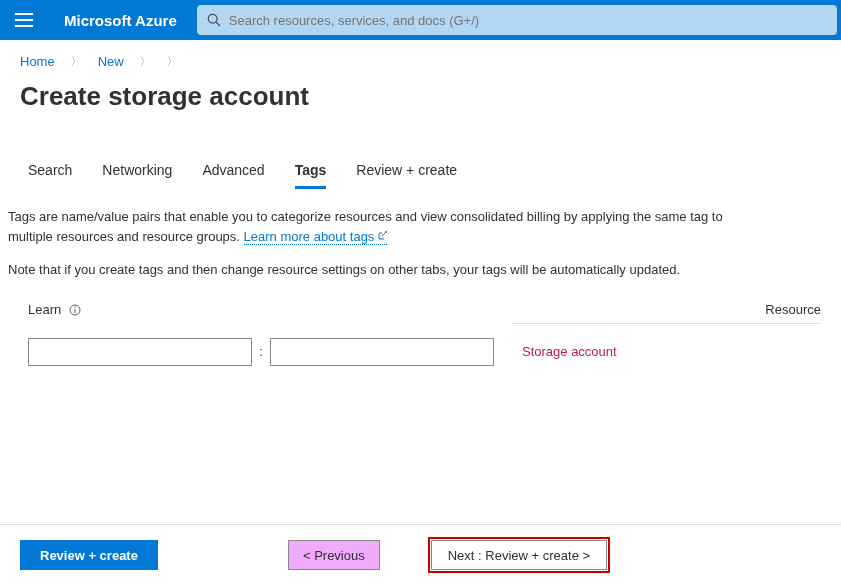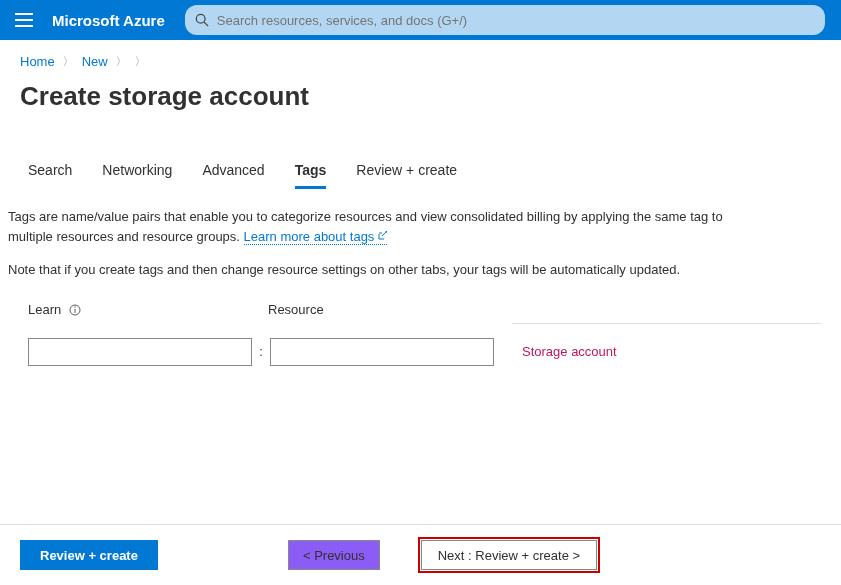--- a/index.html
+++ b/index.html
@@ -2,27 +2,27 @@
 <html><head>
   <meta charset="utf-8">
   <style>
     * { margin:0; padding:0; box-sizing:border-box; font-family:"Segoe UI",Arial,sans-serif; }
     body { font-size:13px; color:#323130; width:841px; height:585px; background:#fff; position:relative; overflow:hidden; }
 
     
     .topbar { height:40px; background:#0078d4; display:flex; align-items:center; }
     .hamburger { width:48px; height:40px; display:flex; align-items:center; justify-content:center; cursor:pointer; }
     .hamburger svg { width:18px; height:14px; }
-    .brand { font-weight:600; color:#fff; font-size:15px; margin-left:4px; margin-right:20px; white-space:nowrap; }
-    .searchbox { flex:0 0 640px; height:30px; background:#b3d7f2; border-radius:12px; display:flex; align-items:center; padding:0 10px; color:#4a4a4a; font-size:13px; }
+    .brand { font-weight:600; color:#fff; font-size:15px; margin-left:16px; margin-right:20px; white-space:nowrap; }
+    .searchbox { flex:0 0 640px; height:30px; background:#b3d7f2; border-radius:4px; display:flex; align-items:center; padding:0 10px; color:#4a4a4a; font-size:13px; }
     .searchbox svg { width:14px; height:14px; margin-right:8px; color:#4a4a4a; }
     .searchbox input { border:0; outline:0; background:transparent; flex:1; font-size:13px; color:#323130; }
 
     
-    .breadcrumb { display:flex; align-items:center; gap:8px; padding:14px 20px 0 20px; color:#0078d4; font-size:13px; }
+    .breadcrumb { display:flex; align-items:center; gap:16px; padding:14px 20px 0 20px; color:#0078d4; font-size:13px; }
     .breadcrumb a { color:#0078d4; text-decoration:none; cursor:pointer; }
     .breadcrumb .chev { color:#8a8886; font-size:11px; }
 
     
     .page-title { font-size:26px; font-weight:600; color:#323130; padding:12px 20px 0 20px; }
 
     
     .tabs { display:flex; gap:30px; padding:50px 28px 0 28px; border-bottom:0; }
     .tab { font-size:14px; color:#323130; padding-bottom:8px; cursor:pointer; }
     .tab.active { font-weight:700; border-bottom:3px solid #0078d4; }
@@ -30,37 +30,37 @@
     
     .body-text { padding:18px 20px 0 8px; font-size:13px; color:#323130; max-width:780px; line-height:1.5; }
     .body-text .link { color:#0078d4; border-bottom:1px dotted #0078d4; cursor:pointer; }
     .ext-icon { display:inline-block; width:10px; height:10px; margin-left:3px; vertical-align:baseline; }
 
     
     .tag-area { padding:22px 20px 0 28px; }
     .tag-head { display:flex; align-items:center; font-size:13px; color:#323130; }
     .tag-head .col-name { width:240px; }
     .tag-head .col-value { width:240px; }
-    .tag-head .col-res { flex:1; }
+    .tag-head .col-res { flex:1;text-align:right; }
     .info-icon { width:12px; height:12px; vertical-align:middle; margin-left:4px; color:#605e5c; }
 
     .tag-row { display:flex; align-items:center; margin-top:14px; }
     .tag-row input { height:28px; border:1px solid #8a8886; padding:0 6px; font-size:13px; outline:none; }
     .tag-row .name-in { width:224px; }
     .tag-row .colon { width:18px; text-align:center; color:#323130; }
     .tag-row .value-in { width:224px; }
     .tag-row .res-text { padding-left:28px; color:#be185d; }
     .hr-top { border:0; border-top:1px solid #e1dfdd; margin-top:6px; }
 
     
     .footer { position:absolute; left:0; right:0; bottom:0; border-top:1px solid #e1dfdd; padding:12px 20px; display:flex; align-items:center; }
     .btn-primary { background:#0078d4; color:#fff; font-weight:600; font-size:13px; border:0; height:30px; padding:0 20px; cursor:pointer; }
-    .btn-secondary { background:#8b5cf6; border:1px solid #8a8886; height:30px; padding:0 14px; font-size:13px; cursor:pointer; color:#323130; }
+    .btn-secondary { background:#f0abfc; border:1px solid #8a8886; height:30px; padding:0 14px; font-size:13px; cursor:pointer; color:#323130; }
     .spacer { width:130px; }
-    .btn-next-wrap { border:2px solid #cc0000; display:inline-block; padding:1px; margin-left:38px; }
+    .btn-next-wrap { border:2px solid #cc0000; display:inline-block; padding:1px; margin-left:48px; }
     .btn-next { background:#fff; border:1px solid #8a8886; height:30px; padding:0 16px; font-size:13px; cursor:pointer; color:#323130; }
   </style>
 </head>
 <body>
 
 <div class="topbar">
   <div class="hamburger">
     <svg viewBox="0 0 18 14">
         <path d="M0 1h18M0 7h18M0 13h18" stroke="#fff" stroke-width="2"></path>
       </svg>

